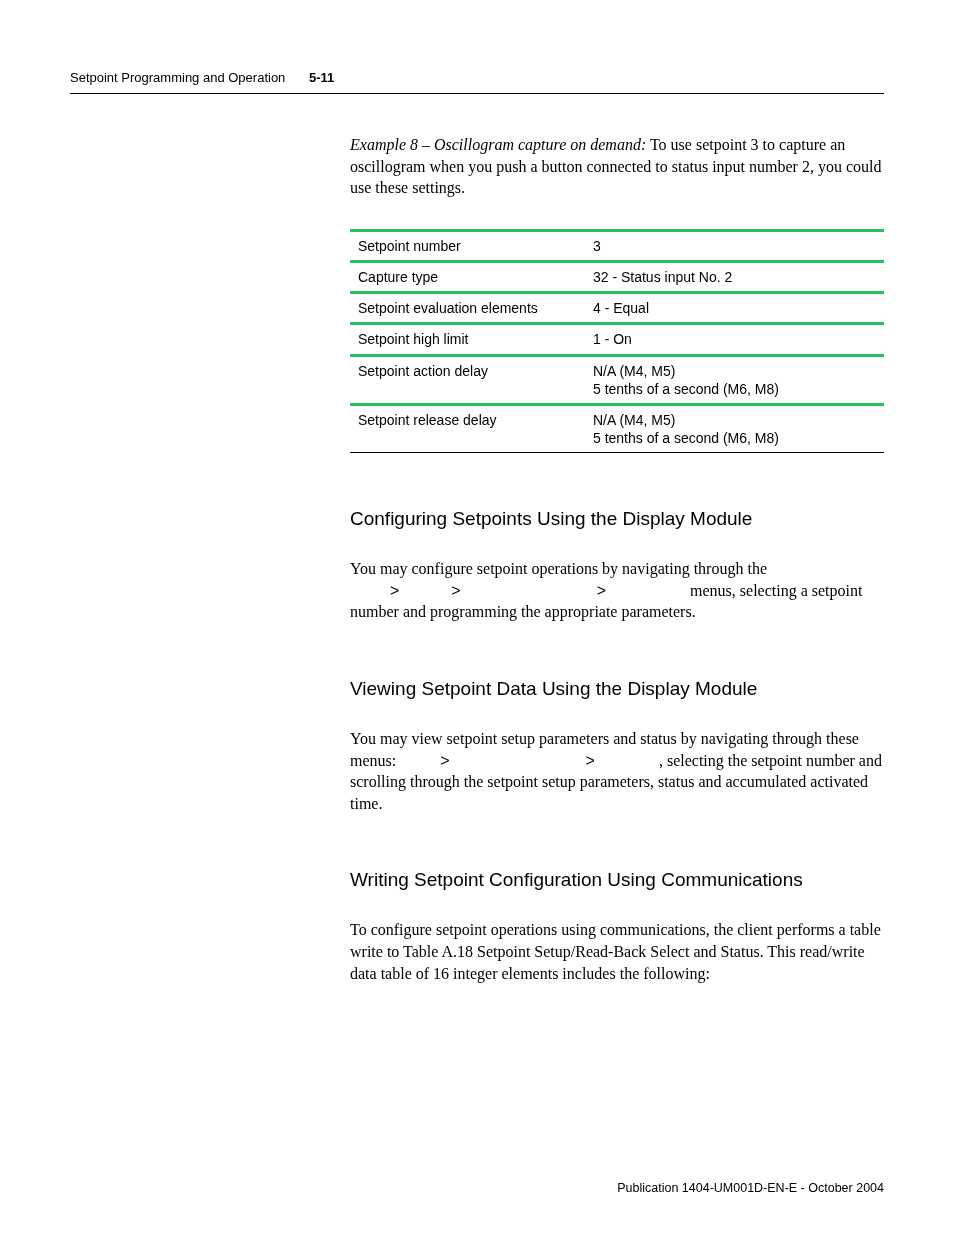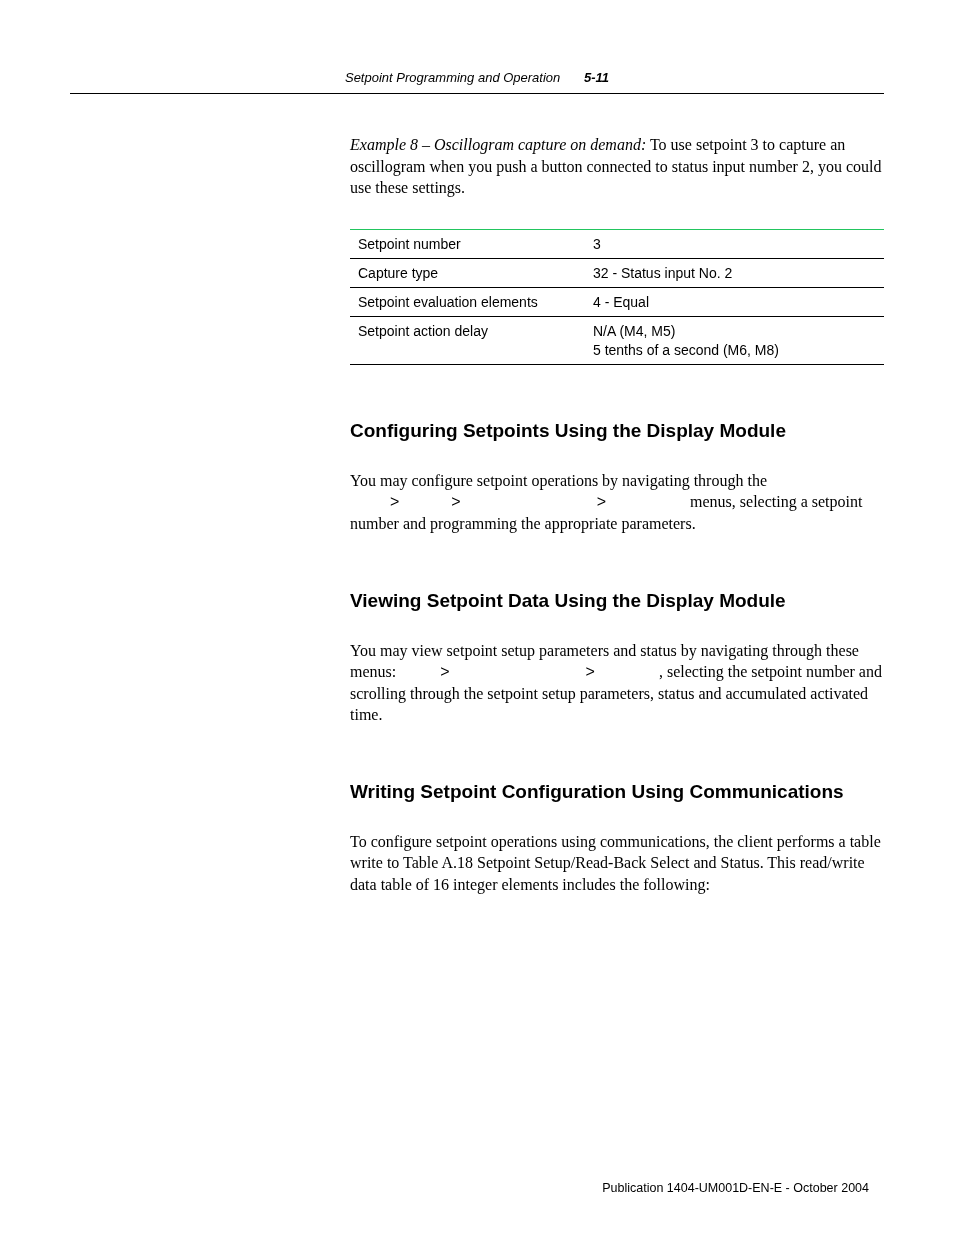--- a/index.html
+++ b/index.html
@@ -13,23 +13,22 @@
   }
   .page {
     padding: 70px 70px 40px 70px;
     box-sizing: border-box;
     position: relative;
     min-height: 1235px;
   }
   .header-row {
     font-family: Arial, Helvetica, sans-serif;
     font-size: 13px;
-    text-align: center;
+    text-align: left;
     margin-bottom: 8px;
-    font-style: italic;
   }
   .header-title { margin-right: 20px; }
   .header-page { font-weight: bold; }
   .header-rule {
     border: none;
     border-top: 1.5px solid #000;
     margin: 0 0 40px 0;
   }
   .content {
     margin-left: 280px;
@@ -40,42 +39,42 @@
   }
   .italic { font-style: italic; }
   table.data {
     width: 100%;
     border-collapse: collapse;
     font-family: Arial, Helvetica, sans-serif;
     font-size: 14px;
     margin-bottom: 55px;
   }
   table.data td {
-    border-top: 1px solid #22c55e;
+    border-top: 3px solid #22c55e;
     border-bottom: 1px solid #000;
     padding: 5px 8px;
     vertical-align: top;
     line-height: 1.3;
   }
   table.data td.label { width: 44%; }
   .section-heading {
     font-family: Arial, Helvetica, sans-serif;
-    font-weight: bold;
+    font-weight: normal;
     font-size: 19px;
     margin: 0 0 28px 0;
   }
   .menu-sep {
     font-family: Arial, Helvetica, sans-serif;
     display: inline-block;
     padding: 0 4px;
   }
   .footer {
     position: absolute;
     bottom: 40px;
-    right: 85px;
+    right: 70px;
     font-family: Arial, Helvetica, sans-serif;
     font-size: 12.5px;
   }
 </style>
 </head>
 <body>
 
 <div class="page">
 
   <div class="header-row">
@@ -98,21 +97,29 @@
         </tr>
         <tr>
           <td class="label">Capture type</td>
           <td>32 - Status input No. 2</td>
         </tr>
         <tr>
           <td class="label">Setpoint evaluation elements</td>
           <td>4 - Equal</td>
         </tr>
         <tr>
+          <td class="label">Setpoint high limit</td>
+          <td>1 - On</td>
+        </tr>
+        <tr>
           <td class="label">Setpoint action delay</td>
+          <td>N/A (M4, M5)<br>5 tenths of a second (M6, M8)</td>
+        </tr>
+        <tr>
+          <td class="label">Setpoint release delay</td>
           <td>N/A (M4, M5)<br>5 tenths of a second (M6, M8)</td>
         </tr>
       </tbody>
     </table>
 
     <h2 class="section-heading">Configuring Setpoints Using the Display Module</h2>
     <p class="para">
       <span>You may configure setpoint operations by navigating through the </span><br>
       &nbsp;&nbsp;&nbsp;&nbsp;&nbsp;&nbsp;&nbsp;&nbsp;&nbsp;<span class="menu-sep">&gt;</span>&nbsp;&nbsp;&nbsp;&nbsp;&nbsp;&nbsp;&nbsp;&nbsp;&nbsp;&nbsp;&nbsp;<span class="menu-sep">&gt;</span>&nbsp;&nbsp;&nbsp;&nbsp;&nbsp;&nbsp;&nbsp;&nbsp;&nbsp;&nbsp;&nbsp;&nbsp;&nbsp;&nbsp;&nbsp;&nbsp;&nbsp;&nbsp;&nbsp;&nbsp;&nbsp;&nbsp;&nbsp;&nbsp;&nbsp;&nbsp;&nbsp;&nbsp;&nbsp;&nbsp;&nbsp;&nbsp;<span class="menu-sep">&gt;</span>&nbsp;&nbsp;&nbsp;&nbsp;&nbsp;&nbsp;&nbsp;&nbsp;&nbsp;&nbsp;&nbsp;&nbsp;&nbsp;&nbsp;&nbsp;&nbsp;&nbsp;&nbsp;&nbsp;<span> menus, selecting a setpoint number and programming the appropriate parameters.</span>
     </p>

